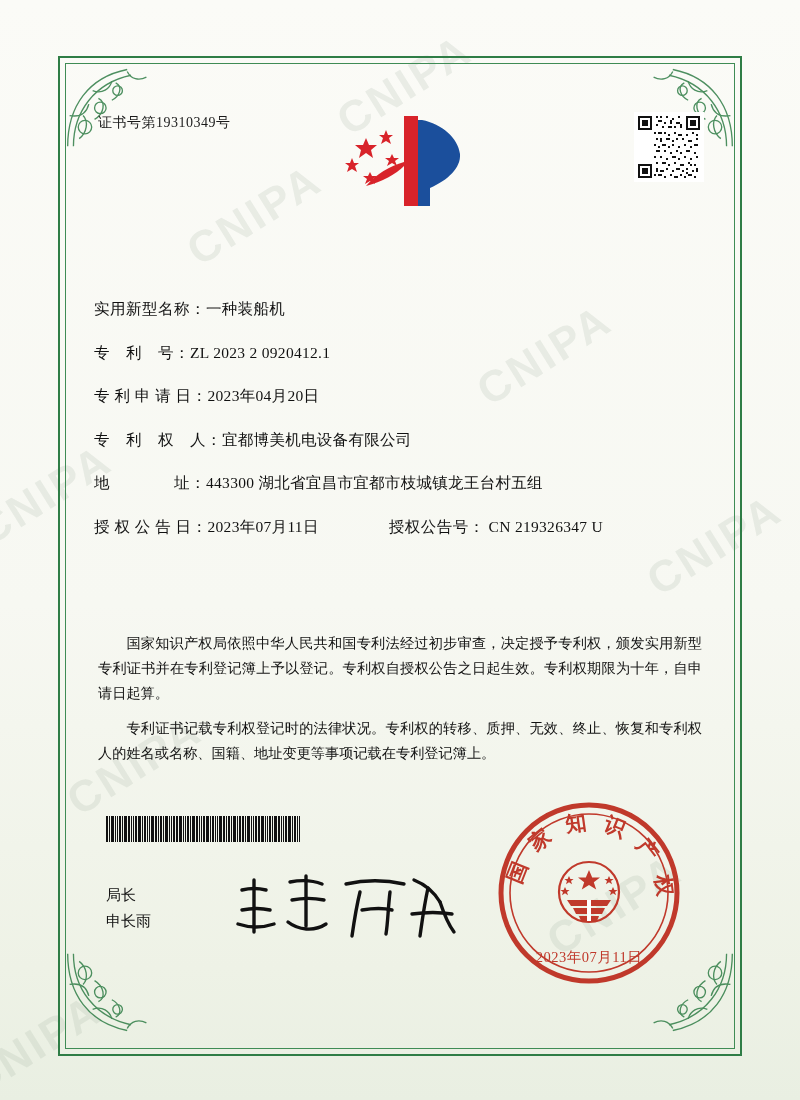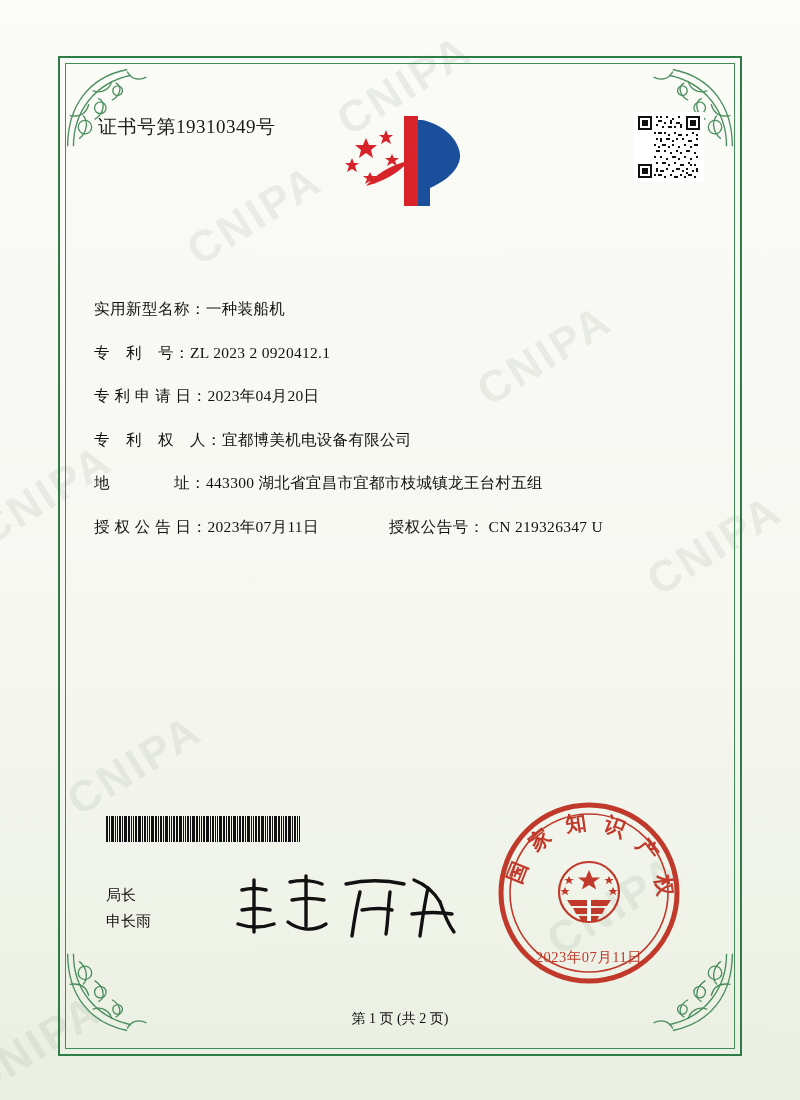--- a/index.html
+++ b/index.html
@@ -72,21 +72,21 @@
 
   .content {
     position: absolute;
     left: 58px; top: 56px;
     width: 684px; height: 1000px;
   }
 
   .cert-no {
     position: absolute;
     left: 40px; top: 58px;
-    font-size: 19px;
+    font-size: 14px;
     color: #1a1a1a;
     letter-spacing: 0.5px;
   }
 
   .qr {
     position: absolute;
     right: 38px; top: 56px;
     width: 70px; height: 70px;
     background: #fff;
     padding: 2px;
@@ -456,20 +456,24 @@
       <div class="row-split">
         <span class="f-label">授 权 公 告 日：</span>
         <span class="f-value">2023年07月11日</span>
         <span class="right-part">
           <span class="f-label">授权公告号：</span>
           <span class="f-value">CN 219326347 U</span>
         </span>
       </div>
     </div>
 
+    <div class="paragraphs">
+      <p>国家知识产权局依照中华人民共和国专利法经过初步审查，决定授予专利权，颁发实用新型专利证书并在专利登记簿上予以登记。专利权自授权公告之日起生效。专利权期限为十年，自申请日起算。</p>
+      <p>专利证书记载专利权登记时的法律状况。专利权的转移、质押、无效、终止、恢复和专利权人的姓名或名称、国籍、地址变更等事项记载在专利登记簿上。</p>
+    </div>
 
     <div class="barcode">
       <i style="width:2px"></i>
         <i style="width:1px"></i>
         <i style="width:3px"></i>
         <i style="width:1px"></i>
       <i style="width:1px"></i>
         <i style="width:2px"></i>
         <i style="width:1px"></i>
         <i style="width:3px"></i>
@@ -586,16 +590,15 @@
 
       <defs>
         <path id="sealTopArc" d="M 26 100 A 69 69 0 0 1 164 100"></path>
       </defs>
       <text font-family="Liberation Serif, serif" font-size="21" font-weight="bold" fill="#c0392b" letter-spacing="5">
         <textPath href="#sealTopArc" startOffset="6%">国 家 知 识 产 权 局</textPath>
       </text>
     </svg>
     <div class="seal-date">2023年07月11日</div>
 
-    <div class="page-no">第 1 页 (共 2 页)</div>
   </div>
 
 </div>
 
 </body></html>

